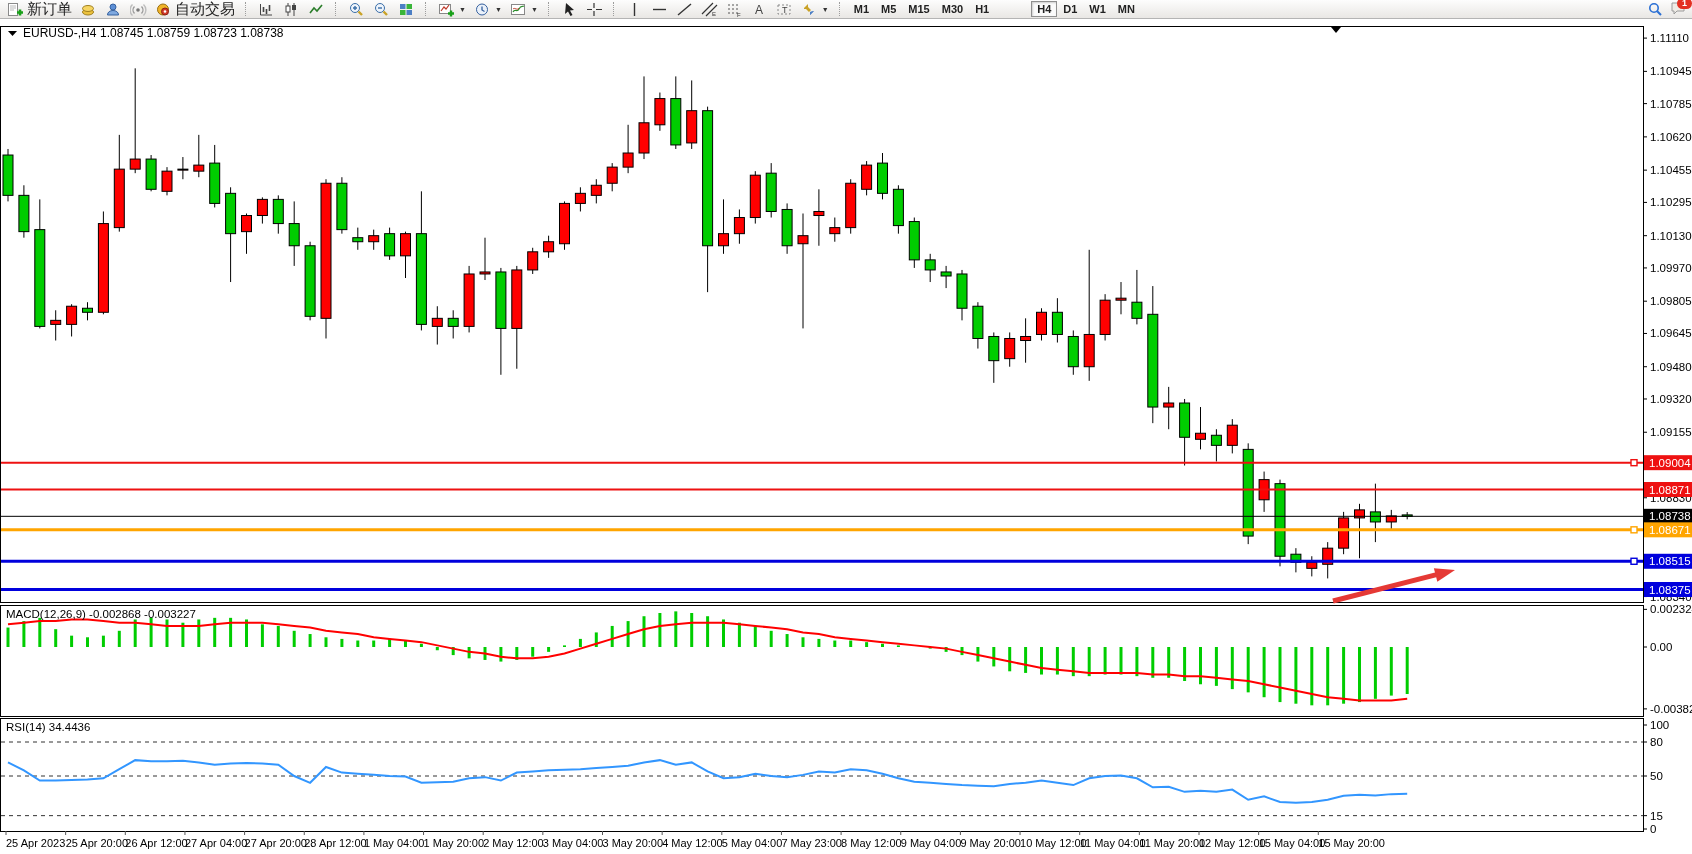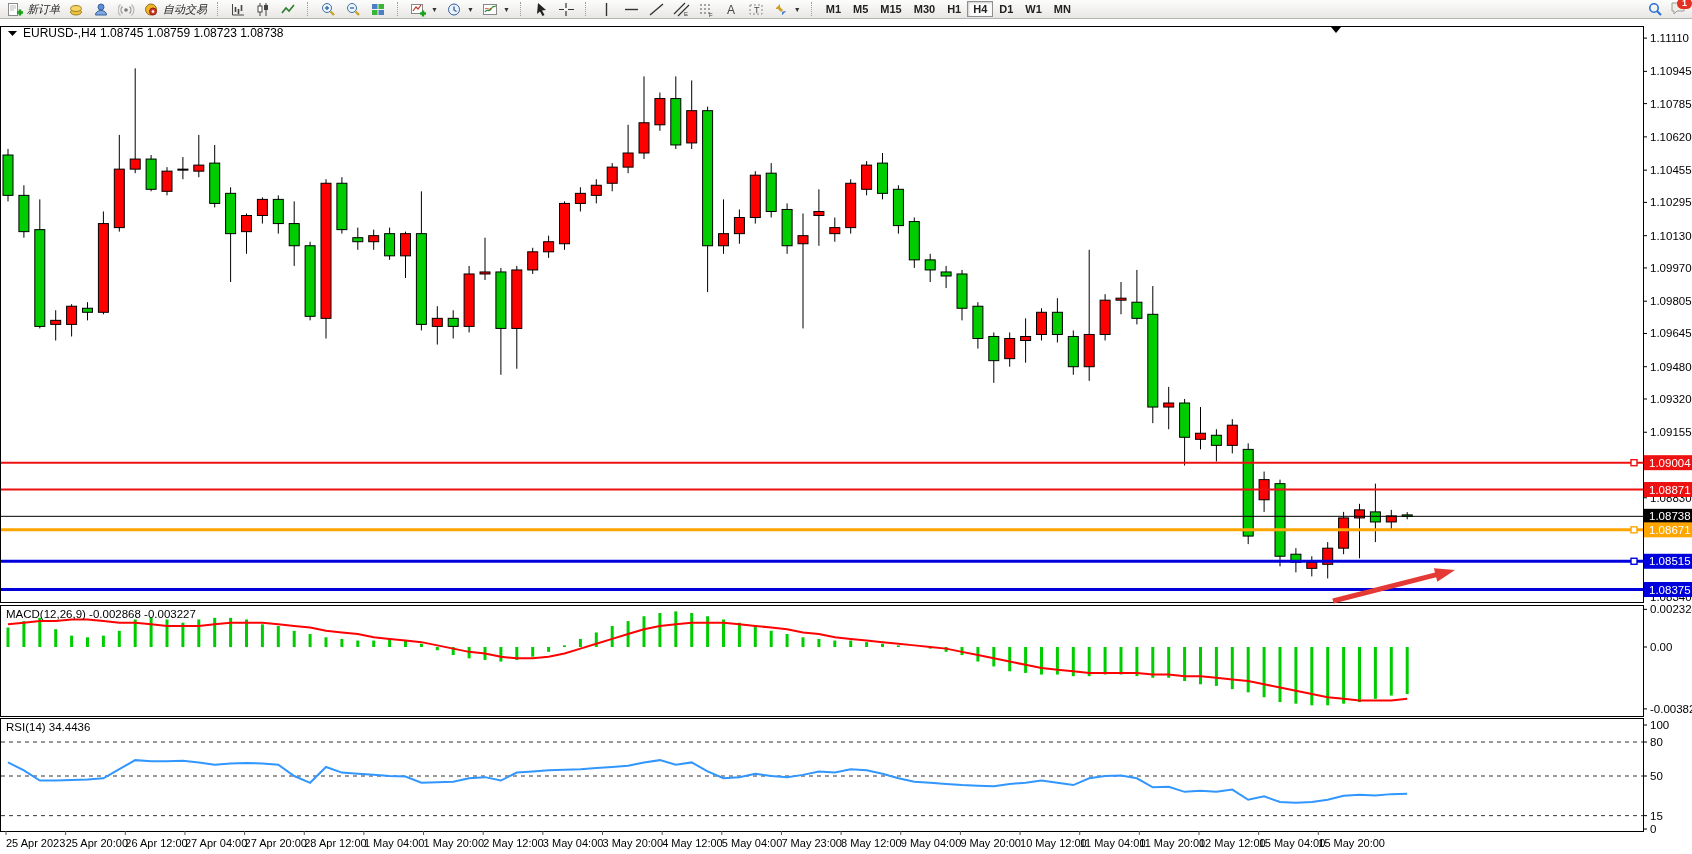--- a/index.html
+++ b/index.html
@@ -5,23 +5,23 @@
   html,body{margin:0;padding:0;background:#fff;width:1692px;height:854px;overflow:hidden;
             font-family:"Liberation Sans",sans-serif;}
   
   .toolbar{height:18px;border-bottom:1px solid #b4b4b4;background:linear-gradient(#fdfdfd,#e9e7e4);
            display:flex;align-items:center;padding:0 3px;font-size:12px;color:#222;position:relative;}
   .tb-btn{display:flex;align-items:center;gap:3px;padding:0 3px;height:16px;border:1px solid transparent;}
   .tb-sep{width:4px;height:14px;border-left:1px dotted #9d9d9d;margin:0 4px 0 6px;}
   .ti{width:17px;height:15px;display:inline-block}
   .ti svg{display:block}
   .caret{font-size:7px;color:#333;margin-left:1px;}
-  .tb-label{font-size:11px;white-space:nowrap;font-style:italic;}
+  .tb-label{font-size:15px;white-space:nowrap;}
   .tf-btn{font-size:11px;color:#222;padding:1px 5px;border:1px solid transparent;cursor:default;font-weight:bold;}
-  .tf-active{background:#fbfbfb;border:1px solid #8f8f8f;box-shadow:inset 1px 1px 2px rgba(0,0,0,.18);}
+  .tf-active{background:#fbfbfb;border:1px solid #8f8f8f;box-shadow:inset 1px 1px 2px rgba(0,0,0,.18);margin-left:36px;}
   .tb-right{margin-left:auto;display:flex;align-items:center;gap:6px;padding-right:2px;}
   .chat-wrap{position:relative;}
   .badge{position:absolute;top:-2px;right:-5px;background:#e33022;color:#fff;border-radius:7px;
          font-size:9px;line-height:11px;min-width:11px;text-align:center;padding:0 2px;font-weight:bold;}
   
   .chart-window{position:relative;width:1692px;height:835px;background:#fff;}
   svg text{font-family:"Liberation Sans",sans-serif;}
 </style>
 </head>
 <body>

